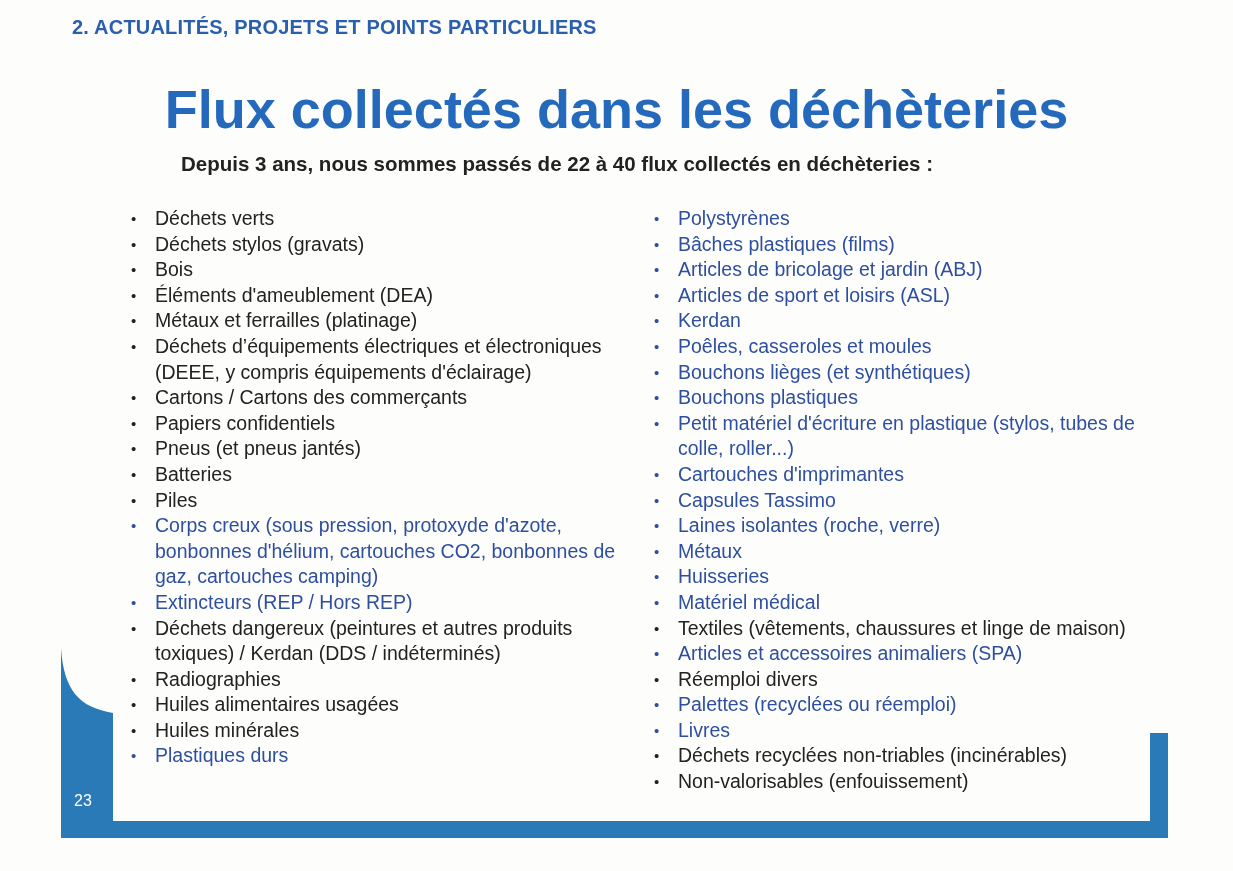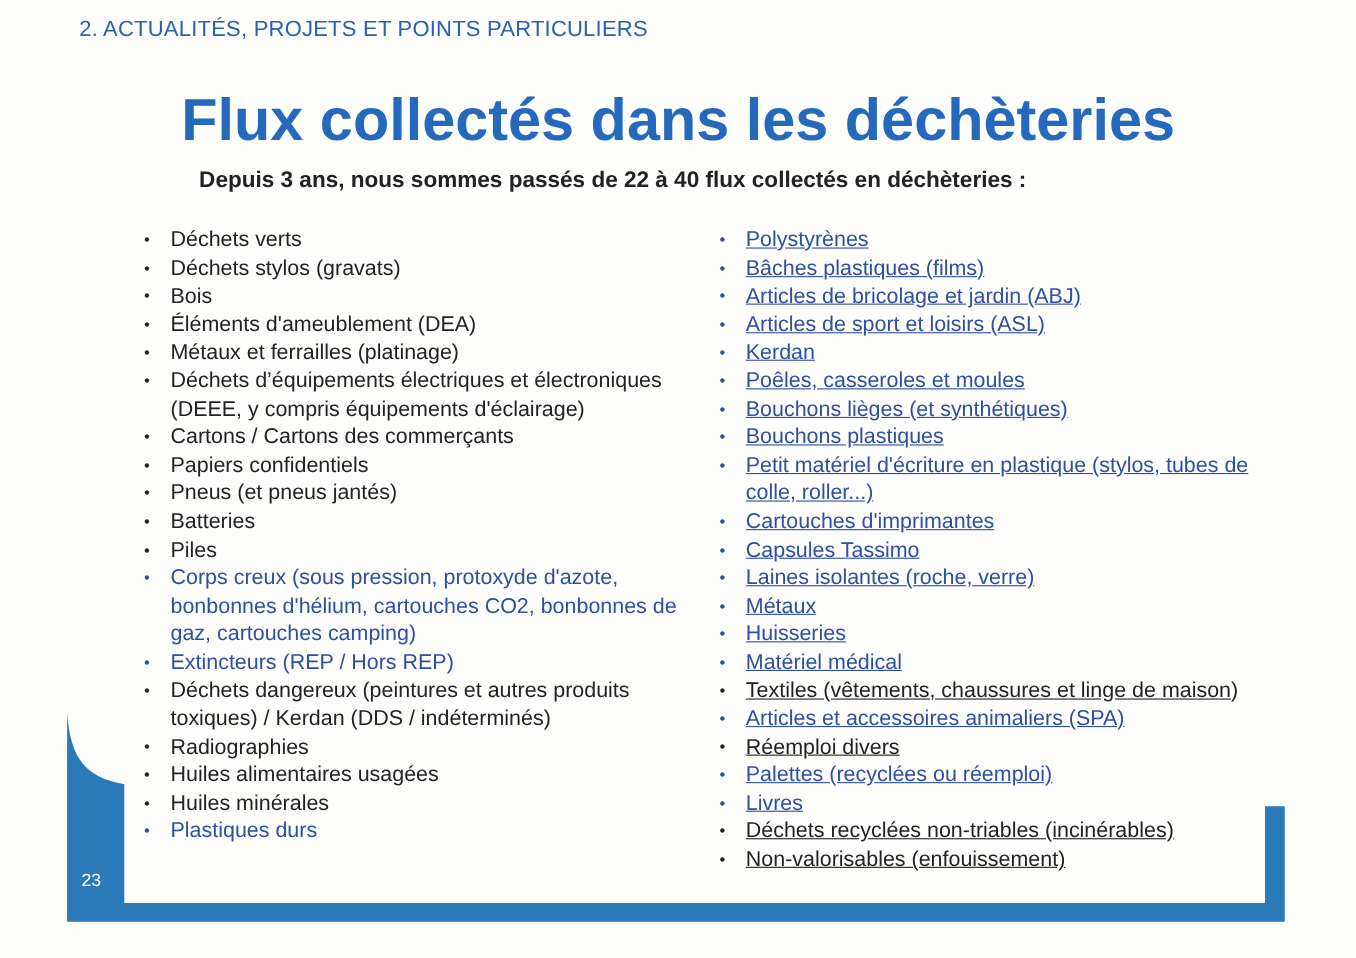--- a/index.html
+++ b/index.html
@@ -13,21 +13,21 @@
     position: relative;
     overflow: hidden;
     font-family: "Liberation Sans", sans-serif;
     background: #fdfdfc;
   }
   .section-header {
     position: absolute;
     left: 72px;
     top: 16px;
     font-size: 20px;
-    font-weight: normal;
+    font-weight: bold;
     letter-spacing: 0.2px;
     color: var(--header_blue, #2a5fae);
     white-space: nowrap;
   }
   .slide-title {
     position: absolute;
     left: 0;
     top: 78px;
     width: 100%;
     text-align: center;
@@ -61,21 +61,21 @@
     line-height: 25.6px;
   }
   .flux-item .bullet {
     flex: 0 0 30px;
     font-size: 15px;
     line-height: 25.6px;
     padding-left: 6px;
     box-sizing: border-box;
   }
   .col-left  .flux-item .txt { width: 464px; }
-  .col-right .flux-item .txt { width: 462px; text-decoration: underline; }
+  .col-right .flux-item .txt { width: 462px; }
   .flux-item.black, .flux-item.black .bullet { color: var(--item_black, #222222); }
   .flux-item.blue,  .flux-item.blue  .bullet { color: var(--item_blue, #2e4f9f); }
   .deco-svg {
     position: absolute;
     left: 0;
     top: 0;
     width: 1233px;
     height: 871px;
     pointer-events: none;
   }

